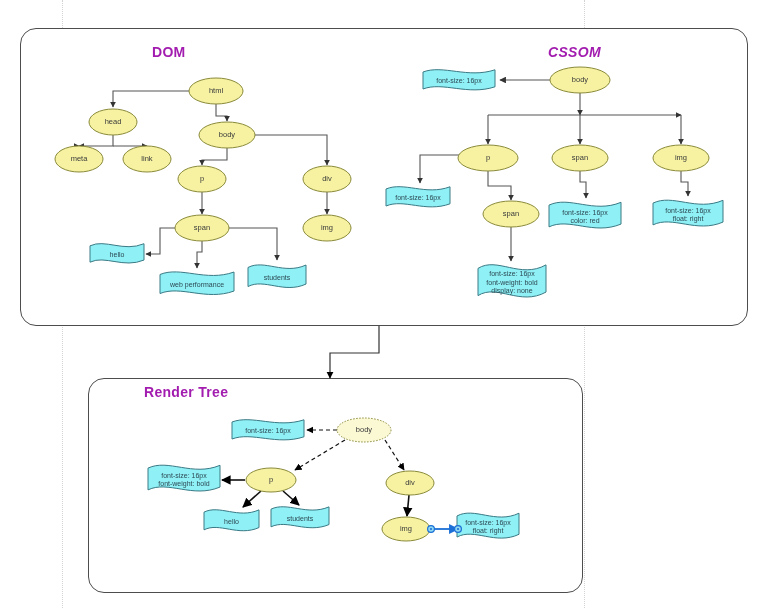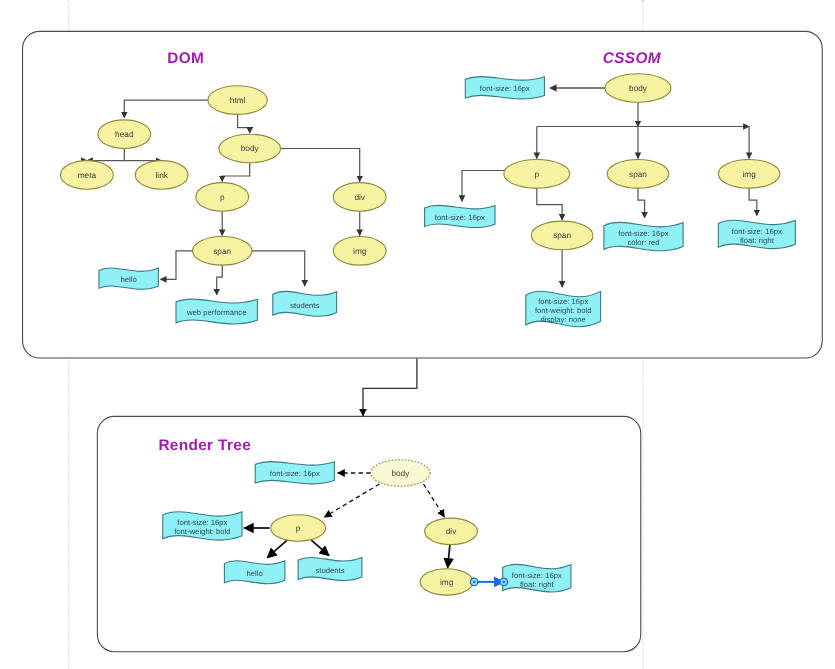--- a/index.html
+++ b/index.html
@@ -54,21 +54,21 @@
 
   <div class="guide" style="left:62px"></div>
   <div class="guide" style="left:584px"></div>
 
   <div class="panel" id="panel-top" style="left:20px;top:28px;width:728px;height:298px;"></div>
 
   <div class="panel" id="panel-bottom" style="left:88px;top:378px;width:495px;height:215px;"></div>
 
   <div class="panel-title" style="left:152px;top:44px;font-size:14px;">DOM</div>
   <div class="panel-title" style="left:548px;top:44px;font-size:14px;font-style:italic;">CSSOM</div>
-  <div class="panel-title" style="left:104px;top:396px;font-size:14px;padding-left:40px;">Render Tree</div>
+  <div class="panel-title" style="left:104px;top:384px;font-size:14px;padding-left:40px;">Render Tree</div>
 
   <svg class="layer" id="graphics">
     <defs>
       <marker id="arrow" viewBox="0 0 10 10" refX="9" refY="5" markerWidth="5.5" markerHeight="5.5" orient="auto-start-reverse">
         <path d="M 0 0 L 10 5 L 0 10 z" fill="#333"></path>
       </marker>
       <marker id="arrow-dark" viewBox="0 0 10 10" refX="9" refY="5" markerWidth="6" markerHeight="6" orient="auto-start-reverse">
         <path d="M 0 0 L 10 5 L 0 10 z" fill="#000"></path>
       </marker>
       <marker id="arrow-blue" viewBox="0 0 10 10" refX="9" refY="5" markerWidth="5.5" markerHeight="5.5" orient="auto-start-reverse">

